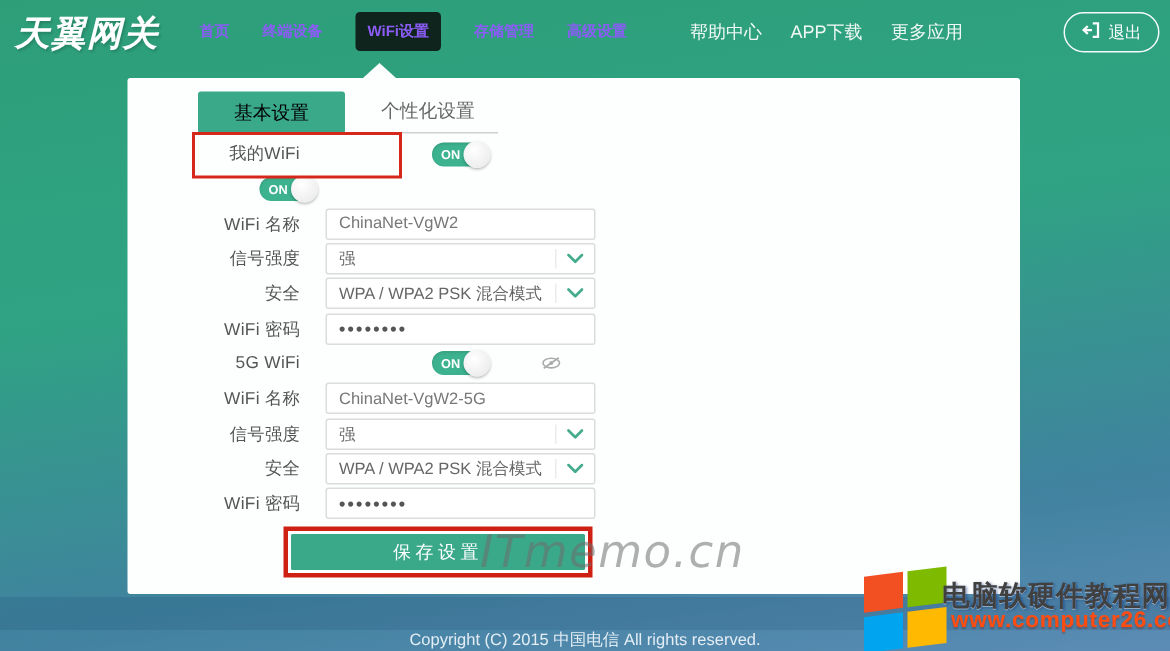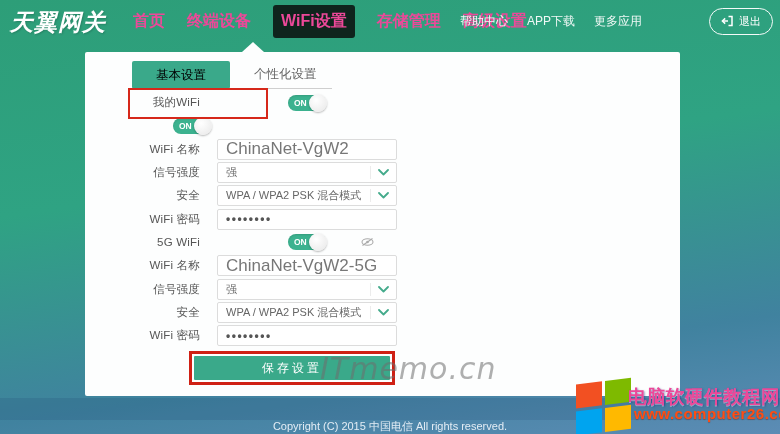--- a/index.html
+++ b/index.html
@@ -6,21 +6,21 @@
   body{
     width:780px;height:434px;position:relative;overflow:hidden;
     font-family:"Liberation Sans","DejaVu Sans",sans-serif;
     background:linear-gradient(172deg,#2d9e78 0%,#2fa383 40%,#40829f 78%,#5c8cb5 100%);
   }
   
   .navbar{position:absolute;top:0;left:0;width:780px;height:42px;}
   .logo{position:absolute;left:10px;top:7px;font-size:23px;font-weight:900;color:#fff;
         font-style:italic;letter-spacing:1px;text-shadow:1px 1px 2px rgba(0,0,0,0.18);}
   .nav{position:absolute;left:133px;top:0;height:42px;display:flex;align-items:center;gap:22px;}
-  .nav-item{color:#ec4899;font-size:16px;font-weight:700;cursor:pointer;white-space:nowrap;}
+  .nav-item{color:#8b5cf6;font-size:10px;font-weight:700;cursor:pointer;white-space:nowrap;}
   .nav-item.active{background:#0f241d;padding:6px 8px;border-radius:3px;}
   .util{position:absolute;right:138px;top:0;height:42px;display:flex;align-items:center;gap:19px;}
   .util-link{color:rgba(255,255,255,0.93);font-size:12px;cursor:pointer;white-space:nowrap;}
   .pill{position:absolute;right:7px;top:8px;height:25px;border:1px solid rgba(255,255,255,0.95);
         border-radius:14px;display:flex;align-items:center;overflow:hidden;}
   .pill-seg{display:flex;align-items:center;gap:5px;padding:0 11px;color:#fff;font-size:11px;
             height:100%;cursor:pointer;}
   .pill-seg+.pill-seg{border-left:1px solid rgba(255,255,255,0.9);padding-left:43px;}
   
   .panel{position:absolute;left:85px;top:52px;width:595px;height:344px;background:#fdfefe;border-radius:2px;}
@@ -31,21 +31,21 @@
   .tab-active{background:#3aa98a;color:#000000;font-size:12.5px;height:28px;line-height:28px;
               padding:0 24px;border-radius:2px;cursor:pointer;}
   .tab-inactive{color:#666;font-size:12.5px;height:27px;line-height:27px;padding:0 15px;
                 border-bottom:1px solid #cfcfcf;margin-left:9px;cursor:pointer;}
   
   .form{position:absolute;left:0;top:39px;width:100%;}
   .frow{display:flex;align-items:center;height:23.3px;position:relative;}
   .flabel{width:115px;text-align:right;font-size:11.5px;color:#555;letter-spacing:0.2px;}
   .fcontrol{margin-left:17px;width:180px;position:relative;display:flex;align-items:center;height:100%;justify-content:center;}
   .tinput{width:180px;height:21px;box-sizing:border-box;border:1px solid #dcdcdc;border-radius:2px;
-          padding:0 8px;font-size:17px;color:#777;outline:none;background:#fff;font-family:inherit;}
+          padding:0 8px;font-size:11px;color:#777;outline:none;background:#fff;font-family:inherit;}
   .pwd{letter-spacing:1.5px;font-size:12px;font-weight:700;color:#555;}
   .select{width:180px;height:21px;box-sizing:border-box;border:1px solid #dcdcdc;border-radius:2px;
           display:flex;align-items:center;justify-content:space-between;background:#fff;cursor:pointer;}
   .select-value{font-size:11px;color:#666;padding-left:8px;white-space:nowrap;overflow:hidden;}
   .select-caret{width:25px;height:13px;display:flex;align-items:center;justify-content:center;
                 border-left:1px solid #ececec;flex:none;}
   .toggle{width:38px;height:16px;border-radius:9px;background:#3cb28f;position:relative;cursor:pointer;
           box-shadow:inset 0 1px 2px rgba(0,0,0,0.12);flex:none;}
   .toggle-on{position:absolute;left:6px;top:0;line-height:16px;font-size:8.5px;font-weight:700;color:#fff;}
   .toggle-knob{position:absolute;right:-1px;top:-1px;width:18px;height:18px;border-radius:50%;
@@ -65,21 +65,21 @@
   
   .footer-band{position:absolute;left:0;top:398px;width:780px;height:22px;background:rgba(23,62,105,0.16);}
   .copyright{position:absolute;left:0;top:403px;width:780px;text-align:center;color:#e3edf5;
              font-size:11px;z-index:2;margin-top:16px;}
   
   .flag{position:absolute;left:576px;top:381px;width:56px;height:52px;transform:skewY(-7deg);
         display:grid;grid-template-columns:26px 26px;grid-template-rows:24px 24px;gap:3px;z-index:8;}
   .pane{width:100%;height:100%;}
   .pane-or{background:#f25022;} .pane-gr{background:#7eba00;}
   .pane-bl{background:#00a4ef;} .pane-yl{background:#ffb900;}
-  .site-name{position:absolute;left:628px;top:384px;font-size:18.5px;font-weight:900;color:#ec4899;
+  .site-name{position:absolute;left:628px;top:384px;font-size:18.5px;font-weight:900;color:#404040;
     z-index:8;letter-spacing:0.5px;white-space:nowrap;
     text-shadow:0 1px 0 rgba(255,255,255,0.45),1px 1px 2px rgba(0,40,120,0.5);}
   .site-url{position:absolute;left:634px;top:405px;font-size:15px;font-weight:800;color:#ff4d12;
     z-index:8;letter-spacing:0.5px;white-space:nowrap;text-shadow:0 1px 1px rgba(120,30,0,0.35);}
 </style>
 </head>
 <body>
 
 <div class="navbar">
   <div class="logo">天翼网关</div>

